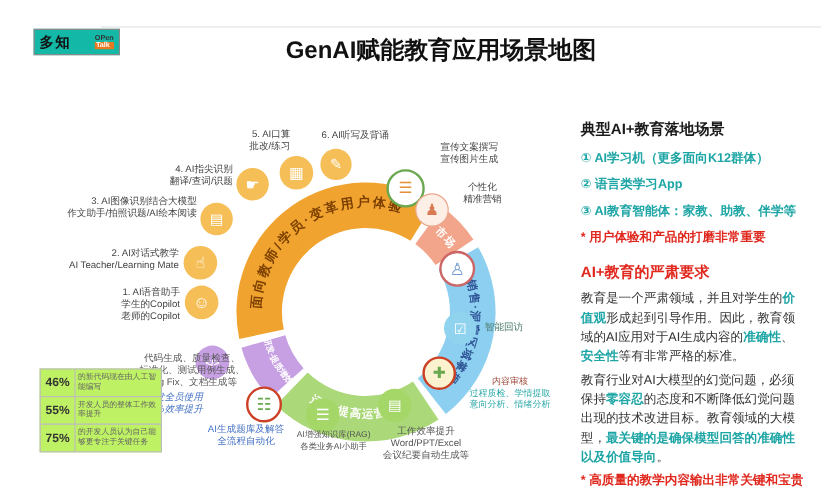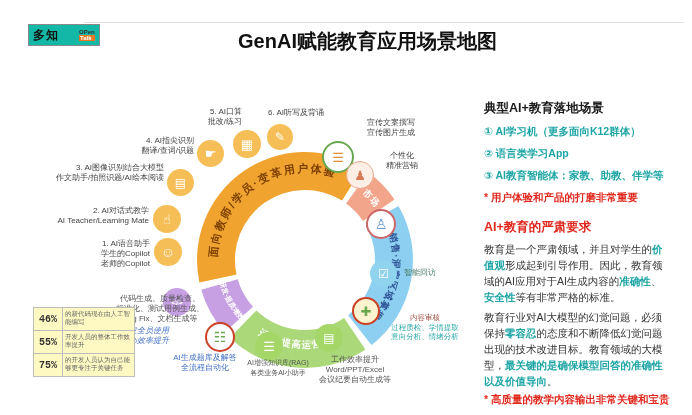--- a/index.html
+++ b/index.html
@@ -33,21 +33,21 @@
   #ann-review{left:381px;top:313px;width:88px;text-align:center;font-size:7.5px;line-height:9.5px;}
   #ann-review .l1{color:#9E4B3C;}
   #ann-review .l2,#ann-review .l3{color:#2BA8A8;}
   #ann-work{left:303px;top:355px;width:104px;text-align:center;color:#555;}
   #ann-rag{left:236px;top:358px;width:84px;text-align:center;color:#555;font-size:7px;}
   #ann-qbank{left:165px;top:353px;width:80px;text-align:center;color:#4472C4;}
   #ann-devnote{left:90px;top:294px;width:140px;text-align:center;color:#555;}
   #ann-devblue{left:105px;top:326px;width:80px;text-align:center;color:#4472C4;font-style:italic;}
   
   .stats{position:absolute;left:33px;top:308px;width:102px;}
-  .stat-row{display:flex;border:1px solid #bdbdbd;margin-top:-1px;background:#fef9c3;font-family:Liberation Mono, monospace;}
+  .stat-row{display:flex;border:1px solid #bdbdbd;margin-top:-1px;background:#bef264;}
   .stat-pct{width:28px;min-width:28px;display:flex;align-items:center;justify-content:center;
             font-size:10px;font-weight:bold;color:#333;border-right:1px solid #bdbdbd;}
   .stat-desc{font-size:6.5px;line-height:8px;color:#666;padding:3px 2px;}
   
   .ring-svg{position:absolute;left:150px;top:103px;width:320px;height:320px;}
   .lbl-user{font-size:11px;font-weight:bold;fill:#7B3F00;letter-spacing:2px;}
   .lbl-market{font-size:9px;font-weight:bold;fill:#ffffff;letter-spacing:1px;}
   .lbl-sales{font-size:9.5px;font-weight:bold;fill:#2F5496;letter-spacing:1px;}
   .lbl-ops{font-size:9.5px;font-weight:bold;fill:#ffffff;letter-spacing:1px;}
   .lbl-rnd{font-size:7px;font-weight:bold;fill:#ffffff;}

